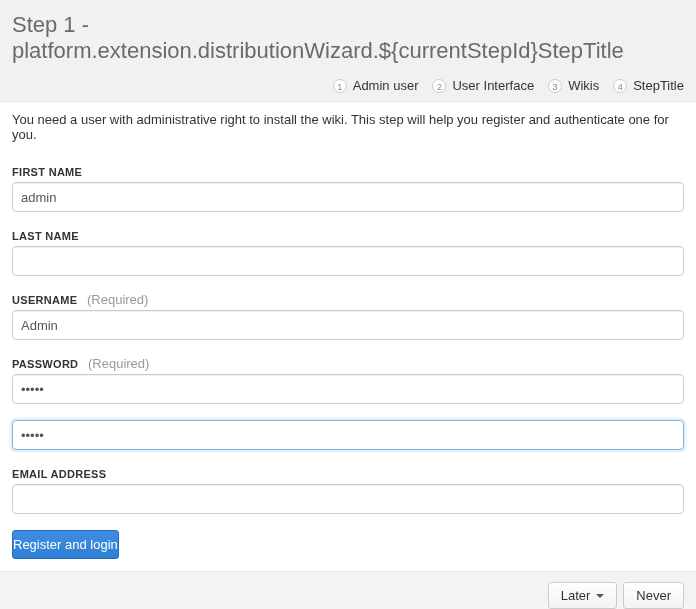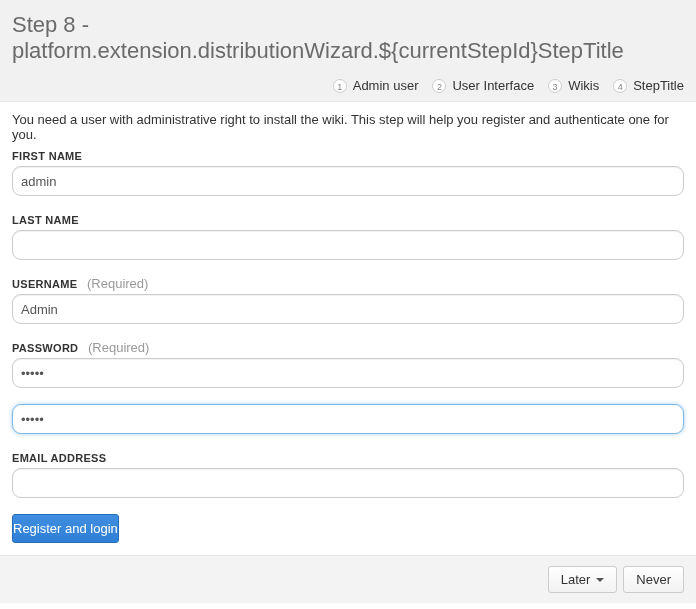--- a/index.html
+++ b/index.html
@@ -43,41 +43,41 @@
     font-size: 9px;
     border-radius: 50%;
     background: #fff;
     color: #888;
     border: 1px solid #ccc;
   }
   .content { padding: 10px 12px 12px 12px; }
   .intro {
     font-size: 13px;
     color: #333;
-    margin-bottom: 6px;
+    margin-bottom: 22px;
   }
   .field { margin-bottom: 16px; }
   .label-row { margin-bottom: 3px; }
   .label {
     font-size: 11px;
     font-weight: bold;
     color: #333;
     letter-spacing: 0.3px;
   }
   .required {
     font-size: 13px;
     color: #9a9a9a;
     margin-left: 6px;
     font-weight: normal;
   }
   input.text {
     width: 100%;
     height: 30px;
     border: 1px solid #ccc;
-    border-radius: 9px;
+    border-radius: 4px;
     padding: 4px 8px;
     font-size: 13px;
     color: #555;
     box-shadow: inset 0 1px 1px rgba(0,0,0,0.06);
   }
   input.focused {
     border-color: #7db9e8;
     box-shadow: 0 0 4px rgba(102,175,233,.6);
   }
   .btn-primary {
@@ -115,21 +115,21 @@
     width: 0; height: 0;
     border-left: 4px solid transparent;
     border-right: 4px solid transparent;
     border-top: 4px solid #555;
   }
 </style>
 </head>
 <body>
 
 <div class="header">
-  <div class="header-title">Step 8 - platform.extension.distributionWizard.${currentStepId}StepTitle</div>
+  <div class="header-title">Step 1 - platform.extension.distributionWizard.${currentStepId}StepTitle</div>
   <div class="steps">
     <div class="step">
       <span class="step-num">1</span>
       <span>Admin user</span>
     </div>
     <div class="step">
       <span class="step-num">2</span>
       <span>User Interface</span>
     </div>
     <div class="step">

